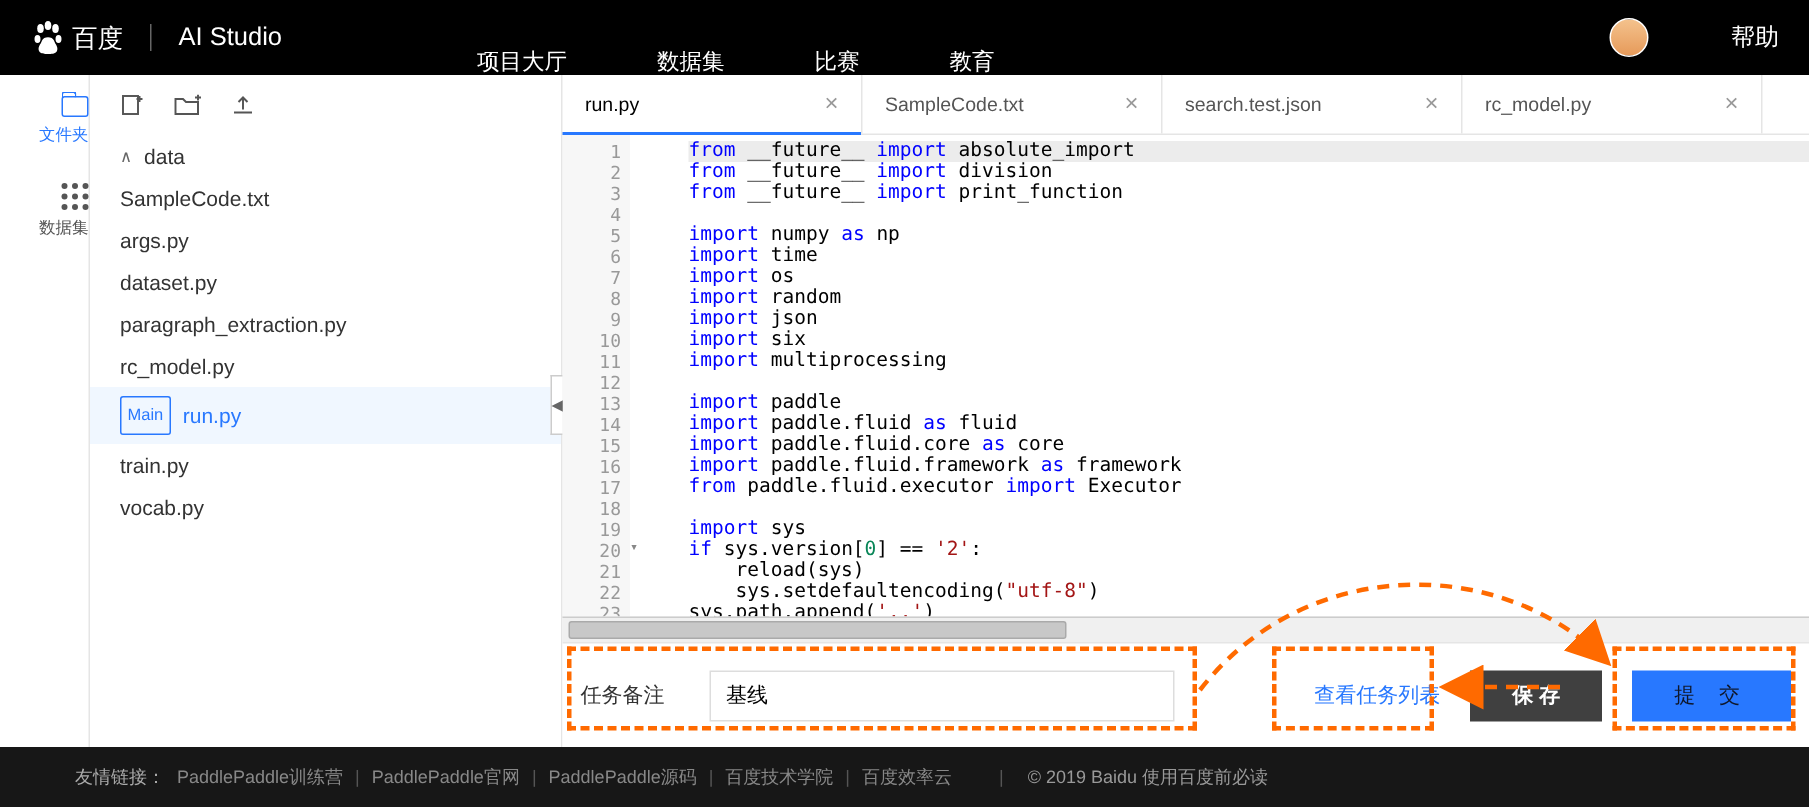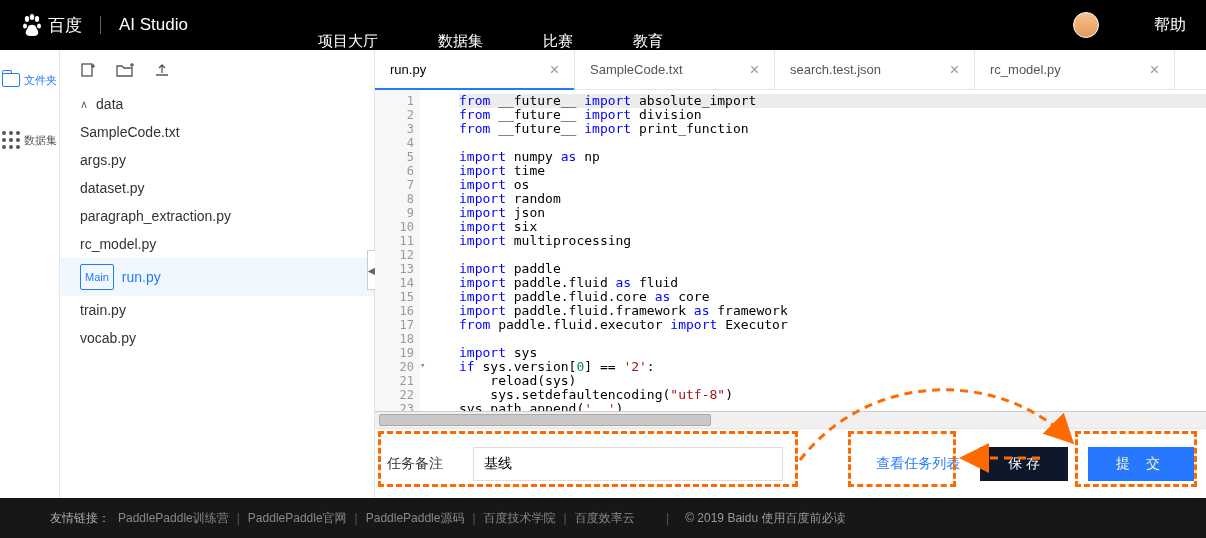--- a/index.html
+++ b/index.html
@@ -10,21 +10,21 @@
 .logo-text { font-size: 17px; font-weight: 500; display: flex; align-items: center; }
 .logo-baidu { display: flex; align-items: center; gap: 4px; }
 .divider { width: 1px; height: 18px; background: #666; margin: 0 10px; }
 .nav-links { display: flex; gap: 60px; margin-left: 130px; font-size: 15px; }
 .nav-links span { cursor: pointer; margin-top: 32px; }
 .right-area { margin-left: auto; display: flex; align-items: center; gap: 55px; }
 .avatar { width: 26px; height: 26px; border-radius: 50%; background: linear-gradient(#f4c28d, #e69a5a); border: 1px solid #fff; }
 
 .main-area { display: flex; height: 448px; }
 .left-nav { width: 60px; border-right: 1px solid #e5e5e5; }
-.left-nav-item { height: 60px; display: flex; flex-direction: row; align-items: center; justify-content: center; gap: 4px; cursor: pointer; font-size: 11px; }
+.left-nav-item { height: 60px; display: flex; flex-direction: column; align-items: flex-end; justify-content: center; gap: 4px; cursor: pointer; font-size: 11px; }
 .left-nav-item.active { color: #2878ff; }
 .folder-icon { width: 18px; height: 14px; border: 1.5px solid currentColor; border-radius: 2px; position: relative; }
 .folder-icon::before { content: ''; position: absolute; top: -4px; left: -1.5px; width: 8px; height: 3px; border: 1.5px solid currentColor; border-bottom: none; border-radius: 2px 2px 0 0; }
 .dots-icon { display: grid; grid-template-columns: repeat(3, 4px); gap: 3px; }
 .dots-icon span { width: 4px; height: 4px; background: #555; border-radius: 50%; }
 
 .file-panel { width: 315px; border-right: 1px solid #e5e5e5; display: flex; flex-direction: column; }
 .file-toolbar { height: 40px; display: flex; align-items: center; gap: 20px; padding: 0 20px; color: #555; }
 .file-toolbar svg { cursor: pointer; }
 .file-list { flex: 1; overflow: auto; }
@@ -55,22 +55,22 @@
 .id { color: #000; }
 .fold { position: absolute; left: 45px; font-size: 9px; color: #888; }
 .fold.f20 { top: calc(4px + 19*14px); }
 .hscroll { height: 17px; background: #f0f0f0; border-top: 1px solid #ccc; position: relative; }
 .hscroll .thumb { position: absolute; left: 4px; top: 2px; height: 12px; width: 40%; background: #c8c8c8; border: 1px solid #aaa; border-radius: 2px; }
 
 .bottom-bar { height: 70px; background: #fff; border-top: 1px solid #e5e5e5; display: flex; align-items: center; padding: 0 12px; gap: 20px; position: relative; }
 .task-label { font-size: 14px; color: #333; margin-right: 10px; }
 .task-input { width: 310px; height: 34px; border: 1px solid #ddd; padding: 0 10px; font-size: 14px; }
 .link-btn { color: #2878ff; font-size: 14px; cursor: pointer; }
-.gray-btn { background: #0f172a; color: #fff; padding: 8px 28px; font-size: 14px; border: none; cursor: pointer; }
-.blue-btn { background: #2878ff; color: #fef9c3; padding: 8px 28px; font-size: 14px; border: none; cursor: pointer; letter-spacing: 6px; }
+.gray-btn { background: #404040; color: #fff; padding: 8px 28px; font-size: 14px; border: none; cursor: pointer; font-weight: bold; }
+.blue-btn { background: #2878ff; color: #0f172a; padding: 8px 28px; font-size: 14px; border: none; cursor: pointer; letter-spacing: 6px; }
 
 .annot { position: absolute; pointer-events: none; z-index: 50; }
 .annot-box { border: 3px dashed #ff6a00; }
 .annot-svg { position: absolute; pointer-events: none; z-index: 49; }
 
 .footer { height: 40px; background: #171717; color: #aaa; font-size: 12px; display: flex; align-items: center; padding: 0 50px; gap: 8px; }
 .footer a { color: #888; }
 .footer .sep { color: #555; }
 </style>
 </head>

